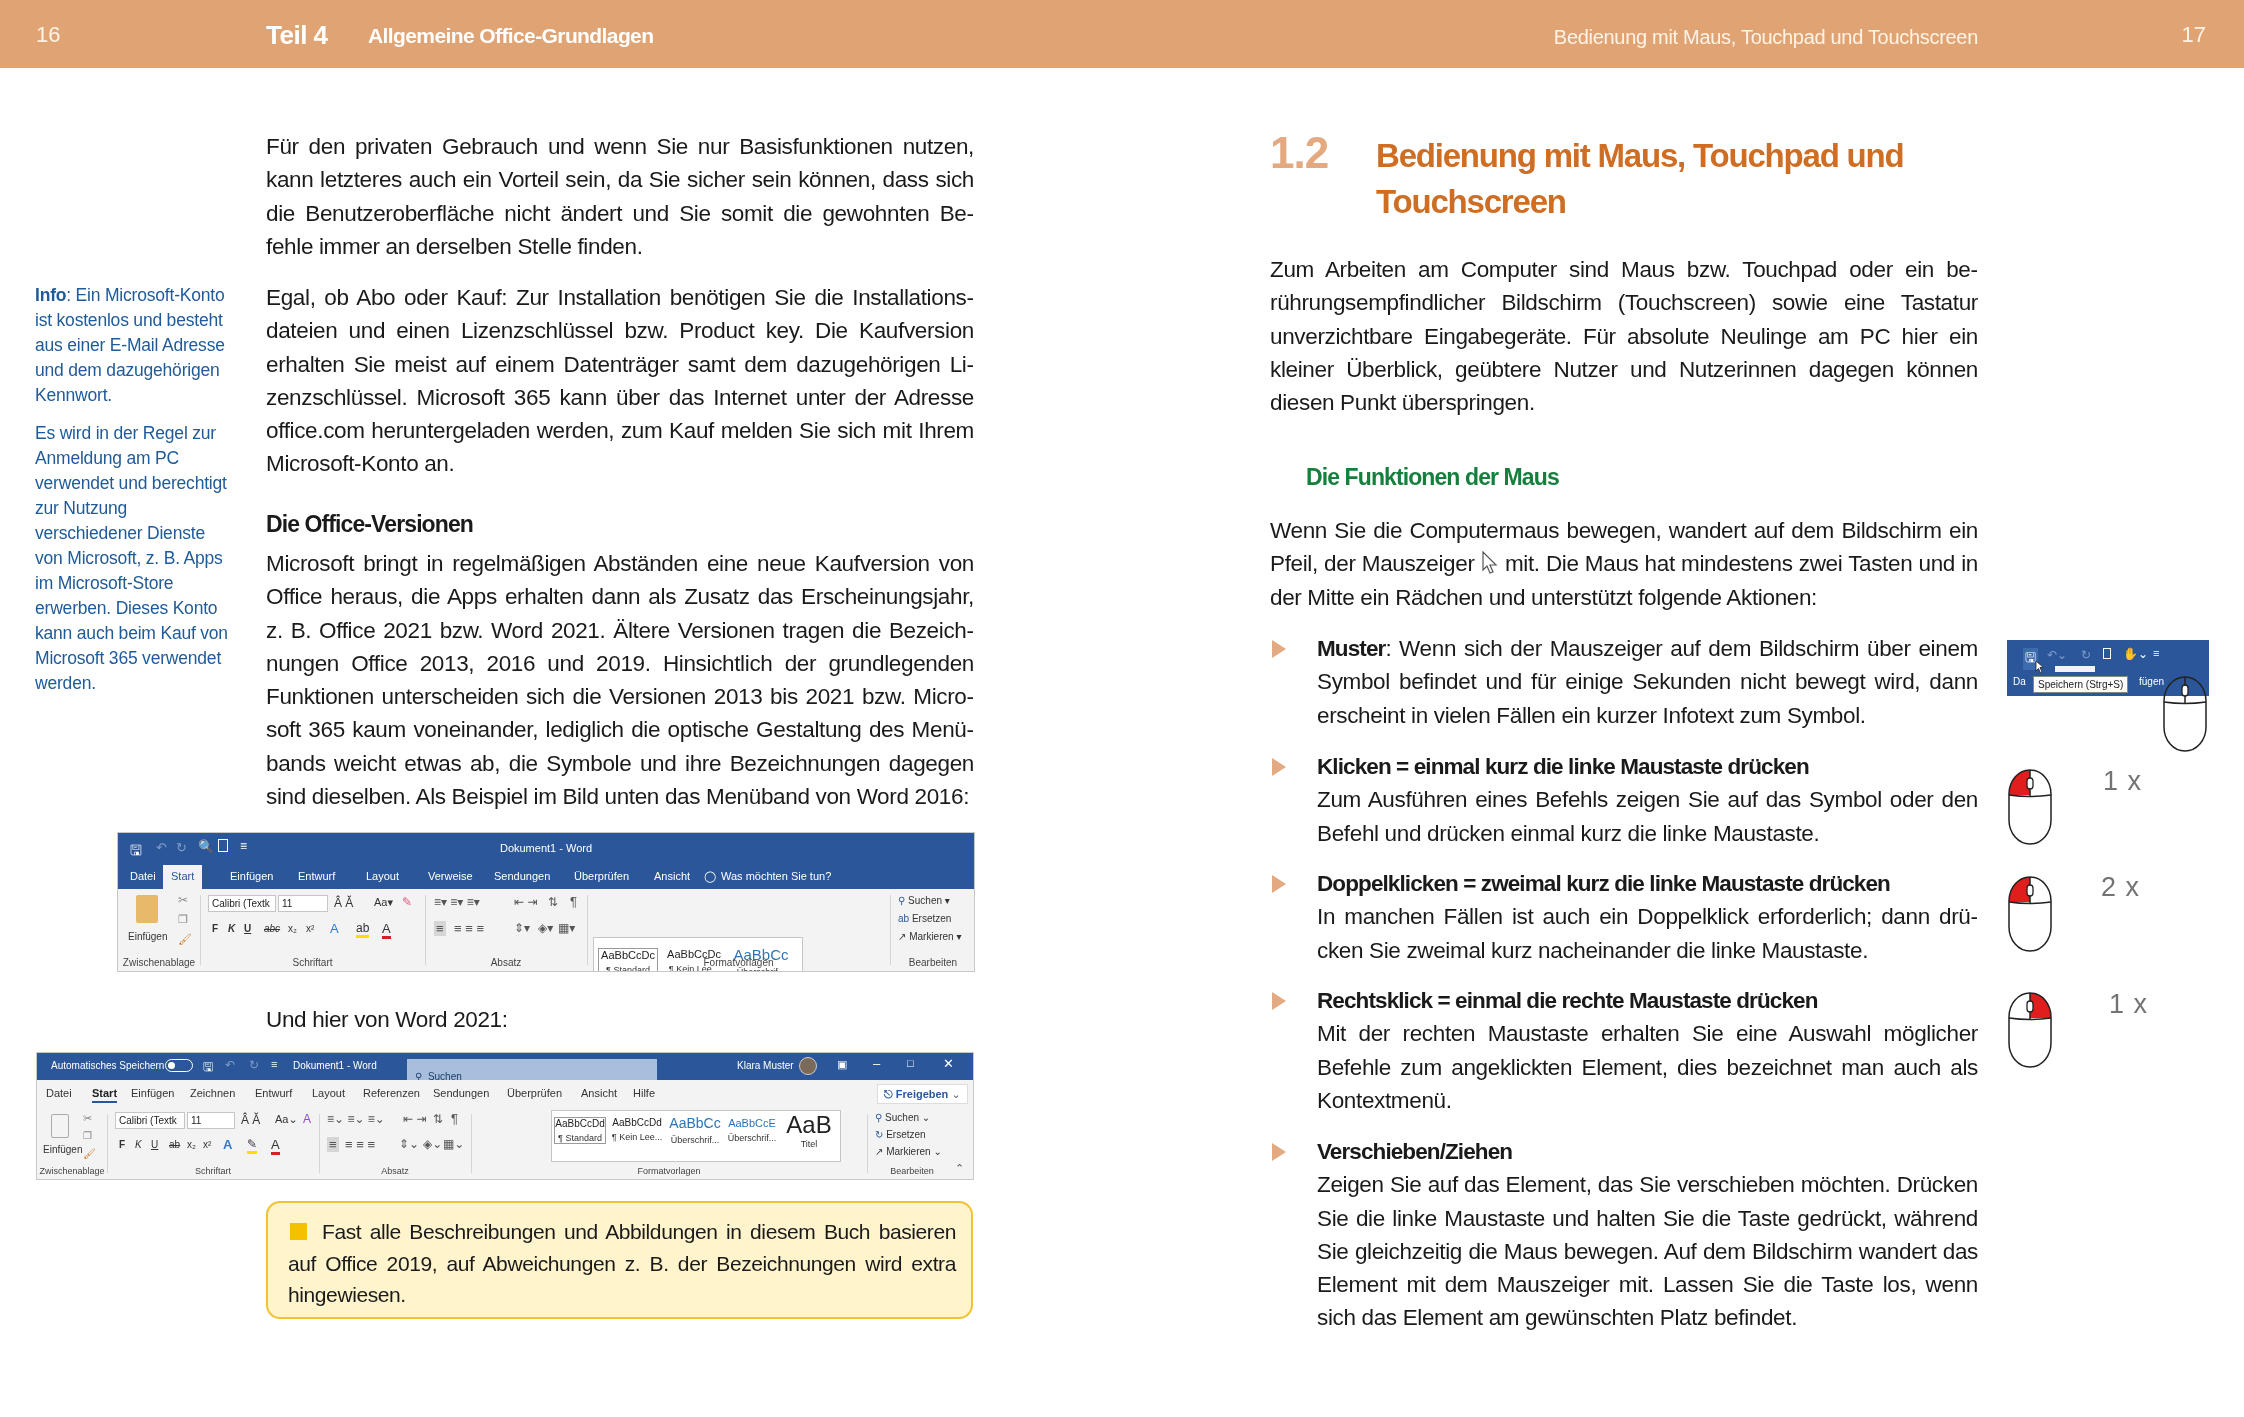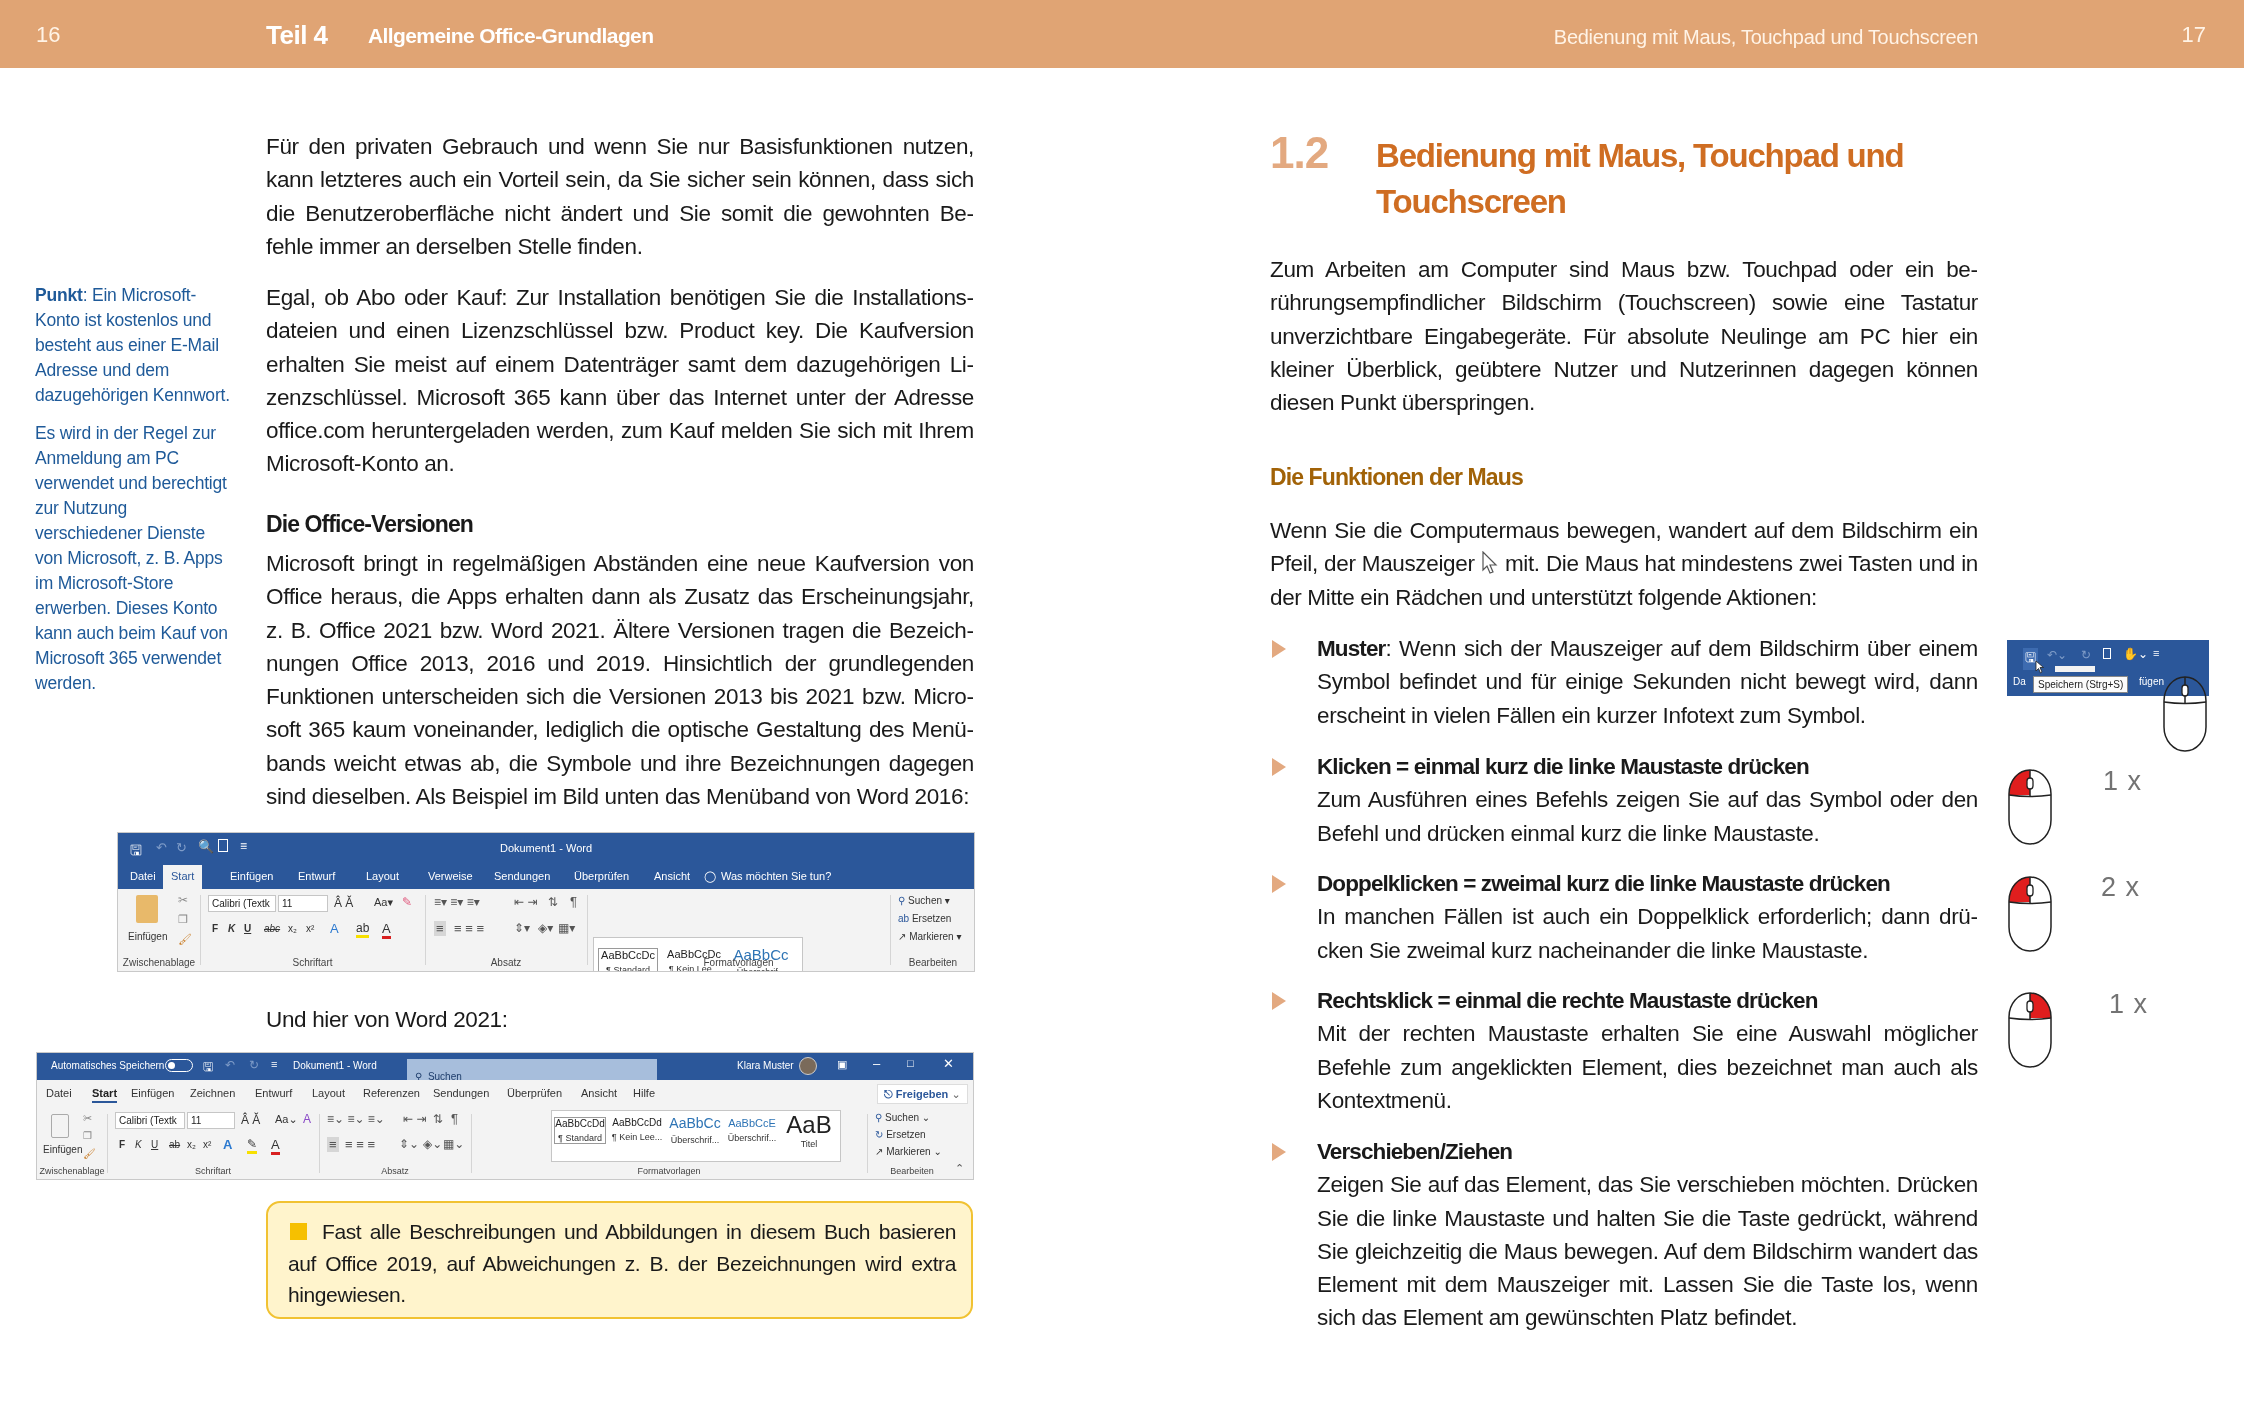--- a/index.html
+++ b/index.html
@@ -15,21 +15,21 @@
   .header .chap { position: absolute; left: 368px; top: 24px; font-size: 21px; font-weight: bold; color: #fff; letter-spacing: -0.6px; }
   .header .runhead { position: absolute; right: 266px; top: 26px; font-size: 20px; color: #fff3e6; letter-spacing: -0.3px; }
 
   
   .para { position: absolute; font-size: 22.5px; line-height: 33.3px; color: #1a1a1a; text-align: justify; hyphens: manual; letter-spacing: -0.35px; }
   .left-col { left: 266px; width: 708px; }
   .right-col { left: 1270px; width: 708px; }
   .bullet-col { left: 1317px; width: 661px; }
 
   .subhead { position: absolute; font-size: 23px; font-weight: bold; letter-spacing: -0.9px; color: #1a1a1a; }
-  .subhead.orange { color: #a16207; }
+  .subhead.orange { color: #15803d; margin-left: 36px; }
 
   
   .margin-note { position: absolute; left: 35px; width: 200px; font-size: 17.5px; line-height: 25px; color: #1f5a99; letter-spacing: -0.2px; }
   .margin-note b { font-weight: bold; }
 
   
   .sec-num { position: absolute; left: 1270px; top: 128px; font-size: 44px; font-weight: bold; color: #e3a980; letter-spacing: -1px; }
   .sec-title { position: absolute; left: 1376px; top: 133px; width: 600px; font-size: 33px; line-height: 46px; font-weight: bold; color: #cf6d22; letter-spacing: -1.2px; }
 
   
@@ -86,21 +86,21 @@
   <span class="teil">Teil 4</span>
   <span class="chap">Allgemeine Office-Grundlagen</span>
   <span class="runhead">Bedienung mit Maus, Touchpad und Touchscreen</span>
   <span class="pgnum pg-right">17</span>
 </div>
 
 <p class="para left-col" style="top:130px;">Für den privaten Gebrauch und wenn Sie nur Basisfunktionen nutzen, kann letzteres auch ein Vorteil sein, da Sie sicher sein können, dass sich die Benutzeroberfläche nicht ändert und Sie somit die gewohnten Be­fehle immer an derselben Stelle finden.</p>
 <p class="para left-col" style="top:281px;">Egal, ob Abo oder Kauf: Zur Installation benötigen Sie die Installations­dateien und einen Lizenzschlüssel bzw. Product key. Die Kaufversion erhalten Sie meist auf einem Datenträger samt dem dazugehörigen Li­zenzschlüssel. Microsoft 365 kann über das Internet unter der Adresse office.com heruntergeladen werden, zum Kauf melden Sie sich mit Ih­rem Microsoft-Konto an.</p>
 
 <div class="margin-note" style="top:283px;">
-  <b>Punkt</b><span>: Ein Microsoft-Konto ist kostenlos und besteht aus einer E-Mail Adresse und dem dazugehörigen Kennwort.</span>
+  <b>Info</b><span>: Ein Microsoft-Konto ist kostenlos und besteht aus einer E-Mail Adresse und dem dazugehörigen Kennwort.</span>
 </div>
 <div class="margin-note" style="top:421px;">Es wird in der Regel zur Anmeldung am PC verwendet und be­rechtigt zur Nutzung verschiedener Dienste von Microsoft, z. B. Apps im Microsoft-Store erwerben. Dieses Konto kann auch beim Kauf von Microsoft 365 verwendet werden.</div>
 
 <div class="subhead" style="left:266px; top:511px;">Die Office-Versionen</div>
 <p class="para left-col" style="top:547px;">Microsoft bringt in regelmäßigen Abständen eine neue Kaufversion von Office heraus, die Apps erhalten dann als Zusatz das Erscheinungsjahr, z. B. Office 2021 bzw. Word 2021. Ältere Versionen tragen die Bezeich­nungen Office 2013, 2016 und 2019. Hinsichtlich der grundlegenden Funktionen unterscheiden sich die Versionen 2013 bis 2021 bzw. Micro­soft 365 kaum voneinander, lediglich die optische Gestaltung des Menü­bands weicht etwas ab, die Symbole und ihre Bezeichnungen dagegen sind dieselben. Als Beispiel im Bild unten das Menüband von Word 2016:</p>
 
 <div class="ribbon" id="r16">
   <div class="rb-title">
     <span style="position:absolute;left:12px;top:7px;font-size:14px;">🖫</span>
     <span style="position:absolute;left:38px;top:7px;font-size:13px;color:#7f9cc8;">↶</span>

